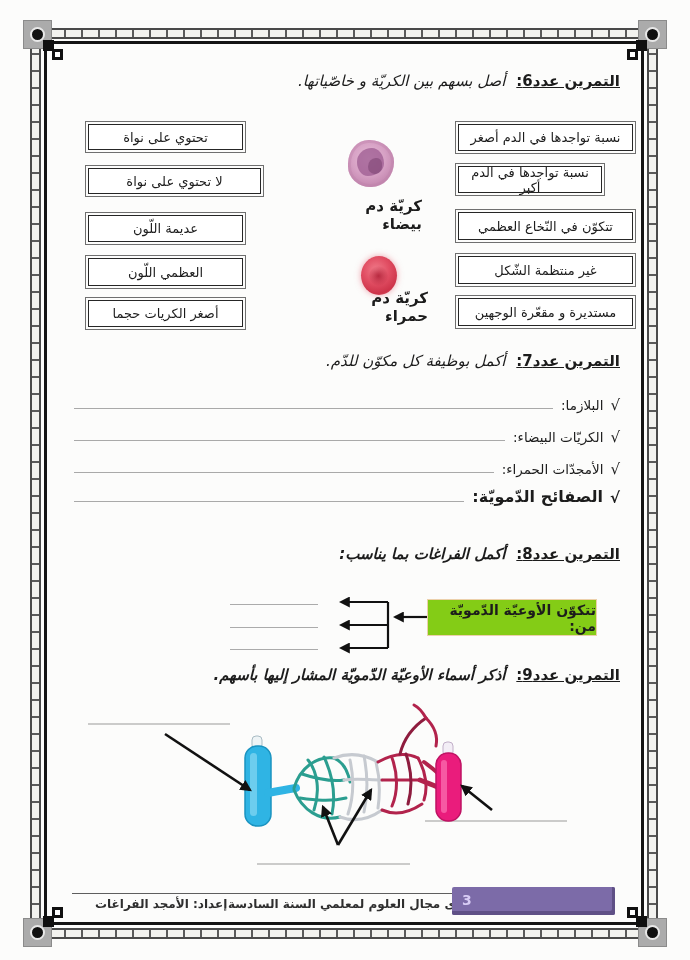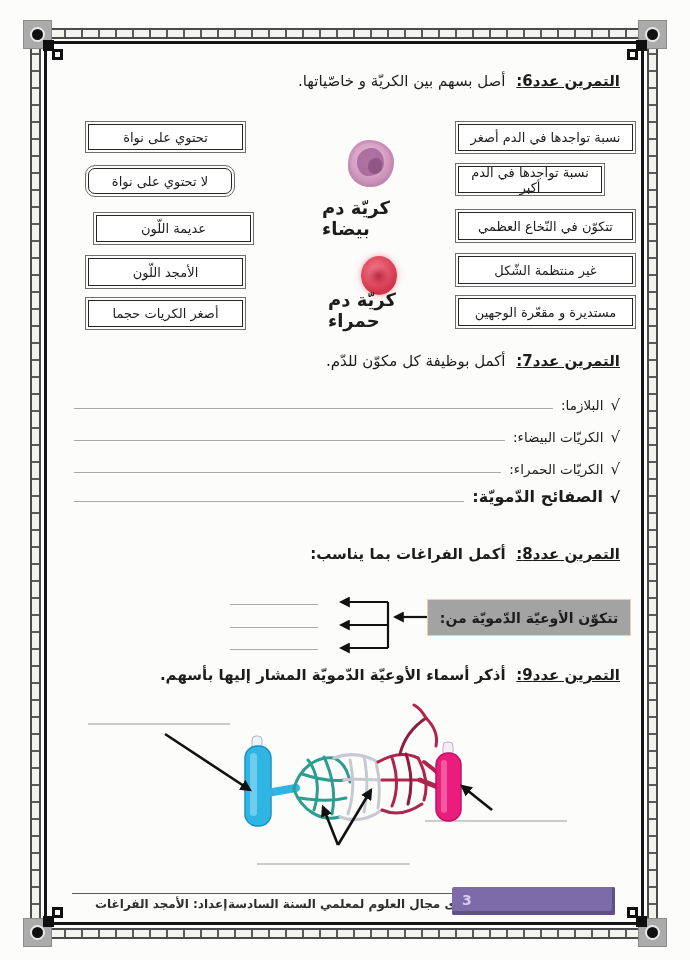--- a/index.html
+++ b/index.html
@@ -12,50 +12,50 @@
   .band.h{background:#f2f2ef repeating-linear-gradient(90deg,transparent 0 15px,#5a5a5a 15px 17px);}
   .band.v{background:#f2f2ef repeating-linear-gradient(0deg,transparent 0 15px,#5a5a5a 15px 17px);}
   #inner-frame{position:absolute;left:44px;top:41px;width:600px;height:884px;border:3px solid #141414;box-sizing:border-box;}
   .corner{position:absolute;width:27px;height:27px;background:#ababab;box-shadow:0 0 0 1px #8b8b8b;}
   .corner .dot{position:absolute;left:6px;top:6px;width:15px;height:15px;border-radius:50%;background:#101010;border:2px solid #e8e8e8;box-sizing:border-box;}
   .step{position:absolute;width:11px;height:11px;background:#101010;}
   .step.open::after{content:"";position:absolute;left:3px;top:3px;width:5px;height:5px;background:#fff;}
   
   .ex-head{position:absolute;font-size:15px;white-space:nowrap;}
   .ex-title{font-weight:700;text-decoration:underline;text-align:center;}
-  .ex-instr{font-weight:500;margin-right:6px;}
+  .ex-instr{font-weight:500;margin-right:6px;font-style:italic;}
   .ex-instr.bold{font-weight:700;}
   
   .match-box{
     position:absolute;display:flex;align-items:center;justify-content:center;
     background:#fff;border:1.5px solid #262626;outline:1px solid #6f6f6f;outline-offset:2px;
     font-size:13px;font-weight:500;box-sizing:border-box;text-align:center;
   }
   .wbc{position:absolute;left:348px;top:140px;width:46px;height:47px;
     background:radial-gradient(circle at 45% 40%,#e6bcd6 0%,#d6a0c4 45%,#c488b0 72%,#dcb2cc 100%);
     border-radius:46% 54% 50% 50%/52% 48% 55% 45%;
     box-shadow:inset 0 0 0 3px rgba(190,130,170,.4);}
   .wbc::before{content:"";position:absolute;left:9px;top:8px;width:27px;height:28px;background:#9c5b90;
     border-radius:55% 45% 60% 40%/50% 55% 45% 50%;opacity:.75;}
   .wbc::after{content:"";position:absolute;left:20px;top:18px;width:14px;height:16px;background:#7e4675;
     border-radius:60% 40% 50% 50%;opacity:.6;}
   .rbc{position:absolute;left:361px;top:256px;width:36px;height:39px;border-radius:50%;
     background:radial-gradient(circle at 42% 36%,#f17b8a 0%,#e14e63 40%,#cd3349 72%,#e5697a 100%);
     box-shadow:0 0 6px rgba(225,90,110,.55);}
   .rbc::before{content:"";position:absolute;left:8px;top:10px;width:19px;height:20px;border-radius:50%;
     background:radial-gradient(circle,#b82a40 0%,rgba(184,42,64,0) 75%);}
-  .cell-label{position:absolute;width:100px;text-align:left;font-size:18px;font-weight:700;}
+  .cell-label{position:absolute;width:100px;text-align:right;font-size:15px;font-weight:700;}
   
   .fill-row{position:absolute;left:72px;width:548px;display:flex;align-items:flex-end;direction:rtl;font-size:13.5px;}
   .fill-row .check{font-size:15px;margin-left:7px;transform:translateY(1px);}
   .fill-row .blank{flex:1;border-bottom:1px solid #a9a9a9;margin:0 8px 4px 2px;height:14px;}
   .fill-row.big{font-size:16px;font-weight:600;}
   
   .blank-line{position:absolute;border-bottom:1.2px solid #ababab;}
-  .vessel-box{position:absolute;left:427px;top:599px;width:204px;height:37px;background:#a3a3a3;
+  .vessel-box{position:absolute;left:427px;top:599px;width:170px;height:37px;background:#84cc16;
     border:1px solid #ecd0ab;display:flex;align-items:center;justify-content:center;
     font-size:14px;font-weight:700;box-sizing:border-box;}
   
   .footer-line{position:absolute;left:72px;top:893px;width:382px;border-top:1px solid #5e5e5e;}
   .footer-text{position:absolute;font-size:12px;font-weight:700;color:#2e2e2e;white-space:nowrap;}
   .page-badge{position:absolute;left:452px;top:887px;width:163px;height:28px;background:#7c6ba8;
     border-radius:2px;box-shadow:inset -3px -4px 0 #5f5086;}
   .page-badge .num{position:absolute;left:10px;top:5px;font-size:14px;font-weight:700;color:#d7cbf4;}
   svg{position:absolute;}
 </style>
@@ -99,23 +99,23 @@
     <span class="ex-instr">أصل بسهم بين الكريّة و خاصّياتها.</span>
   </div>
 
   <div class="match-box" style="left:458px;top:124px;width:175px;height:27px;">نسبة تواجدها في الدم أصغر</div>
   <div class="match-box" style="left:458px;top:166px;width:144px;height:27px;">نسبة تواجدها في الدم أكبر</div>
   <div class="match-box" style="left:458px;top:212px;width:175px;height:28px;">تتكوّن في النّخاع العظمي</div>
   <div class="match-box" style="left:458px;top:256px;width:175px;height:28px;">غير منتظمة الشّكل</div>
   <div class="match-box" style="left:458px;top:298px;width:175px;height:28px;">مستديرة و مقعّرة الوجهين</div>
 
   <div class="match-box" style="left:88px;top:124px;width:155px;height:26px;">تحتوي على نواة</div>
-  <div class="match-box" style="left:88px;top:168px;width:144px;height:26px;border-radius:7px;">لا تحتوي على نواة</div>
-  <div class="match-box" style="left:96px;top:215px;width:155px;height:27px;">عديمة اللّون</div>
-  <div class="match-box" style="left:88px;top:258px;width:155px;height:28px;">الأمجد اللّون</div>
+  <div class="match-box" style="left:88px;top:168px;width:173px;height:26px;">لا تحتوي على نواة</div>
+  <div class="match-box" style="left:88px;top:215px;width:155px;height:27px;">عديمة اللّون</div>
+  <div class="match-box" style="left:88px;top:258px;width:155px;height:28px;">العظمي اللّون</div>
   <div class="match-box" style="left:88px;top:300px;width:155px;height:27px;">أصغر الكريات حجما</div>
 
   <div class="wbc"></div>
   <div class="cell-label" style="left:322px;top:197px;">كريّة دم بيضاء</div>
   <div class="rbc"></div>
   <div class="cell-label" style="left:328px;top:289px;">كريّة دم حمراء</div>
 
   <div class="ex-head" style="top:352px;right:70px;">
     <span class="ex-title">التمرين عدد7:</span>
     <span class="ex-instr">أكمل بوظيفة كل مكوّن للدّم.</span>
@@ -126,21 +126,21 @@
     <span>البلازما:</span>
     <span class="blank"></span>
   </div>
   <div class="fill-row" style="top:426px;">
     <span class="check">√</span>
     <span>الكريّات البيضاء:</span>
     <span class="blank"></span>
   </div>
   <div class="fill-row" style="top:458px;">
     <span class="check">√</span>
-    <span>الكريّات الحمراء:</span>
+    <span>الأمجدّات الحمراء:</span>
     <span class="blank"></span>
   </div>
   <div class="fill-row big" style="top:487px;">
     <span class="check">√</span>
     <span>الصفائح الدّمويّة:</span>
     <span class="blank"></span>
   </div>
 
   <div class="ex-head" style="top:545px;right:70px;">
     <span class="ex-title">التمرين عدد8:</span>

